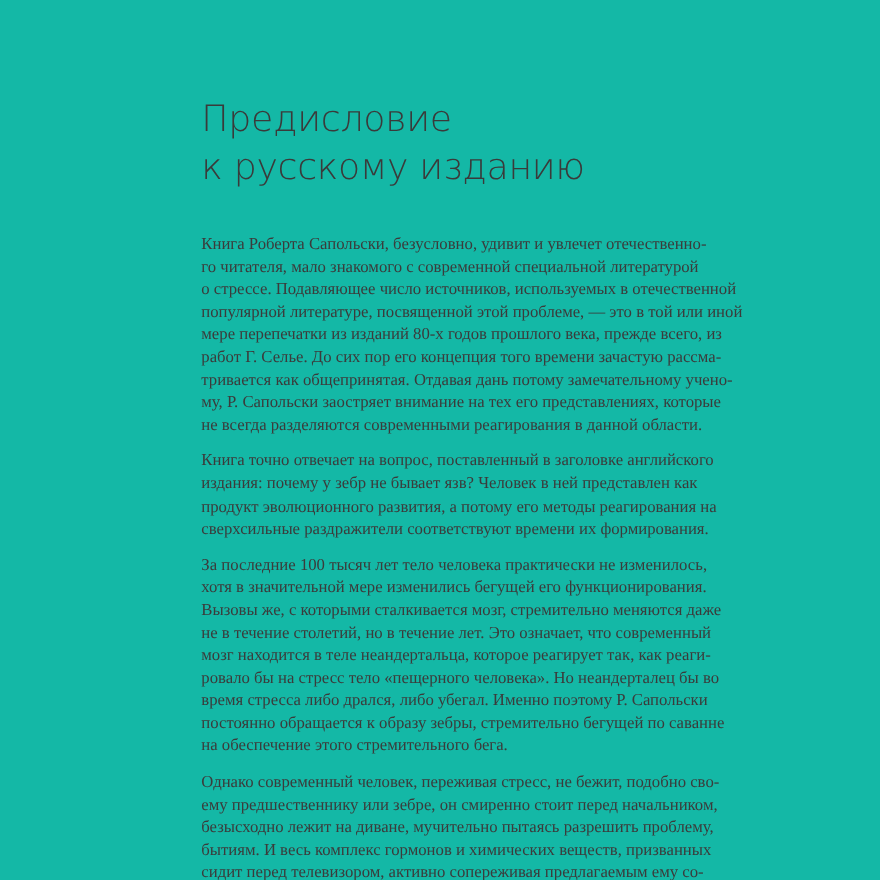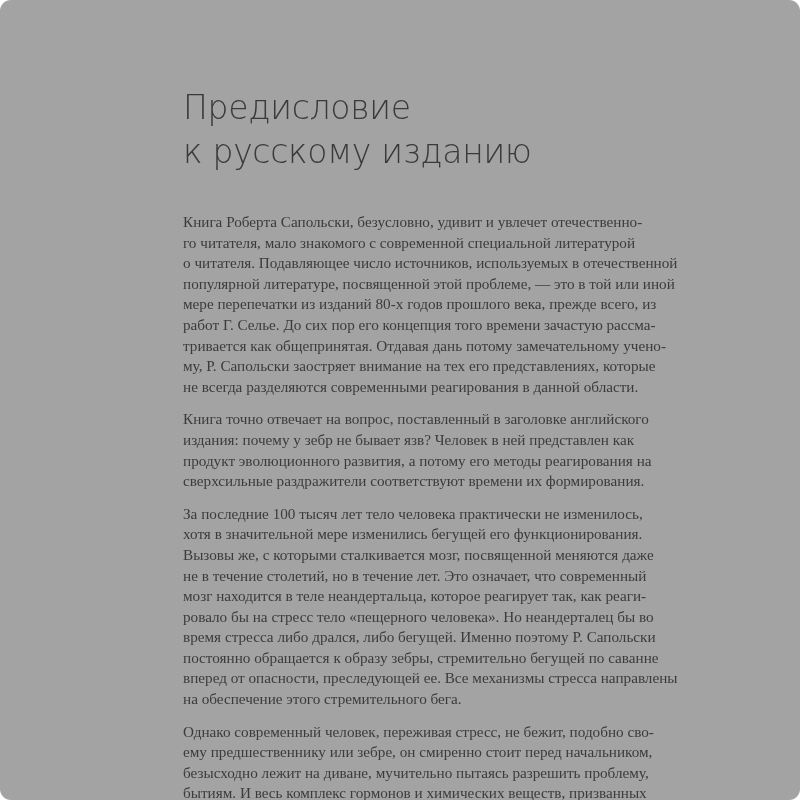--- a/index.html
+++ b/index.html
@@ -12,22 +12,21 @@
       height: 800px;
       position: relative;
       overflow: hidden;
     }
     .page {
       position: absolute;
       left: 0;
       top: 0;
       width: 800px;
       height: 800px;
-      background: #a3a3a3;
-      border-radius: 11px;
+      background: #14b8a6;
     }
     .title {
       position: absolute;
       left: 183px;
       top: 86px;
       width: 460px;
       font-family: "DejaVu Sans", sans-serif;
       font-weight: 200;
       font-size: 33px;
       line-height: 44px;
@@ -69,46 +68,45 @@
 <div class="page">
   <h1 class="title">
     <span>Предисловие</span>
     <span>к русскому изданию</span>
   </h1>
 
   <div class="body">
     <p class="para">
       <span class="line">Книга Роберта Сапольски, безусловно, удивит и увлечет отечественно-</span>
       <span class="line">го читателя, мало знакомого с современной специальной литературой</span>
-      <span class="line">о читателя. Подавляющее число источников, используемых в отечественной</span>
+      <span class="line">о стрессе. Подавляющее число источников, используемых в отечественной</span>
       <span class="line">популярной литературе, посвященной этой проблеме, — это в той или иной</span>
       <span class="line">мере перепечатки из изданий 80-х годов прошлого века, прежде всего, из</span>
       <span class="line">работ Г. Селье. До сих пор его концепция того времени зачастую рассма-</span>
       <span class="line">тривается как общепринятая. Отдавая дань потому замечательному учено-</span>
       <span class="line">му, Р. Сапольски заостряет внимание на тех его представлениях, которые</span>
       <span class="line last">не всегда разделяются современными реагирования в данной области.</span>
     </p>
 
     <p class="para">
       <span class="line">Книга точно отвечает на вопрос, поставленный в заголовке английского</span>
       <span class="line">издания: почему у зебр не бывает язв? Человек в ней представлен как</span>
       <span class="line">продукт эволюционного развития, а потому его методы реагирования на</span>
       <span class="line last">сверхсильные раздражители соответствуют времени их формирования.</span>
     </p>
 
     <p class="para">
       <span class="line">За последние 100 тысяч лет тело человека практически не изменилось,</span>
       <span class="line">хотя в значительной мере изменились бегущей его функционирования.</span>
-      <span class="line">Вызовы же, с которыми сталкивается мозг, посвященной меняются даже</span>
+      <span class="line">Вызовы же, с которыми сталкивается мозг, стремительно меняются даже</span>
       <span class="line">не в течение столетий, но в течение лет. Это означает, что современный</span>
       <span class="line">мозг находится в теле неандертальца, которое реагирует так, как реаги-</span>
       <span class="line">ровало бы на стресс тело «пещерного человека». Но неандерталец бы во</span>
-      <span class="line">время стресса либо дрался, либо бегущей. Именно поэтому Р. Сапольски</span>
+      <span class="line">время стресса либо дрался, либо убегал. Именно поэтому Р. Сапольски</span>
       <span class="line">постоянно обращается к образу зебры, стремительно бегущей по саванне</span>
-      <span class="line">вперед от опасности, преследующей ее. Все механизмы стресса направлены</span>
       <span class="line last">на обеспечение этого стремительного бега.</span>
     </p>
 
     <p class="para">
       <span class="line">Однако современный человек, переживая стресс, не бежит, подобно сво-</span>
       <span class="line">ему предшественнику или зебре, он смиренно стоит перед начальником,</span>
       <span class="line">безысходно лежит на диване, мучительно пытаясь разрешить проблему,</span>
       <span class="line">бытиям. И весь комплекс гормонов и химических веществ, призванных</span>
       <span class="line">сидит перед телевизором, активно сопереживая предлагаемым ему со-</span>
 

